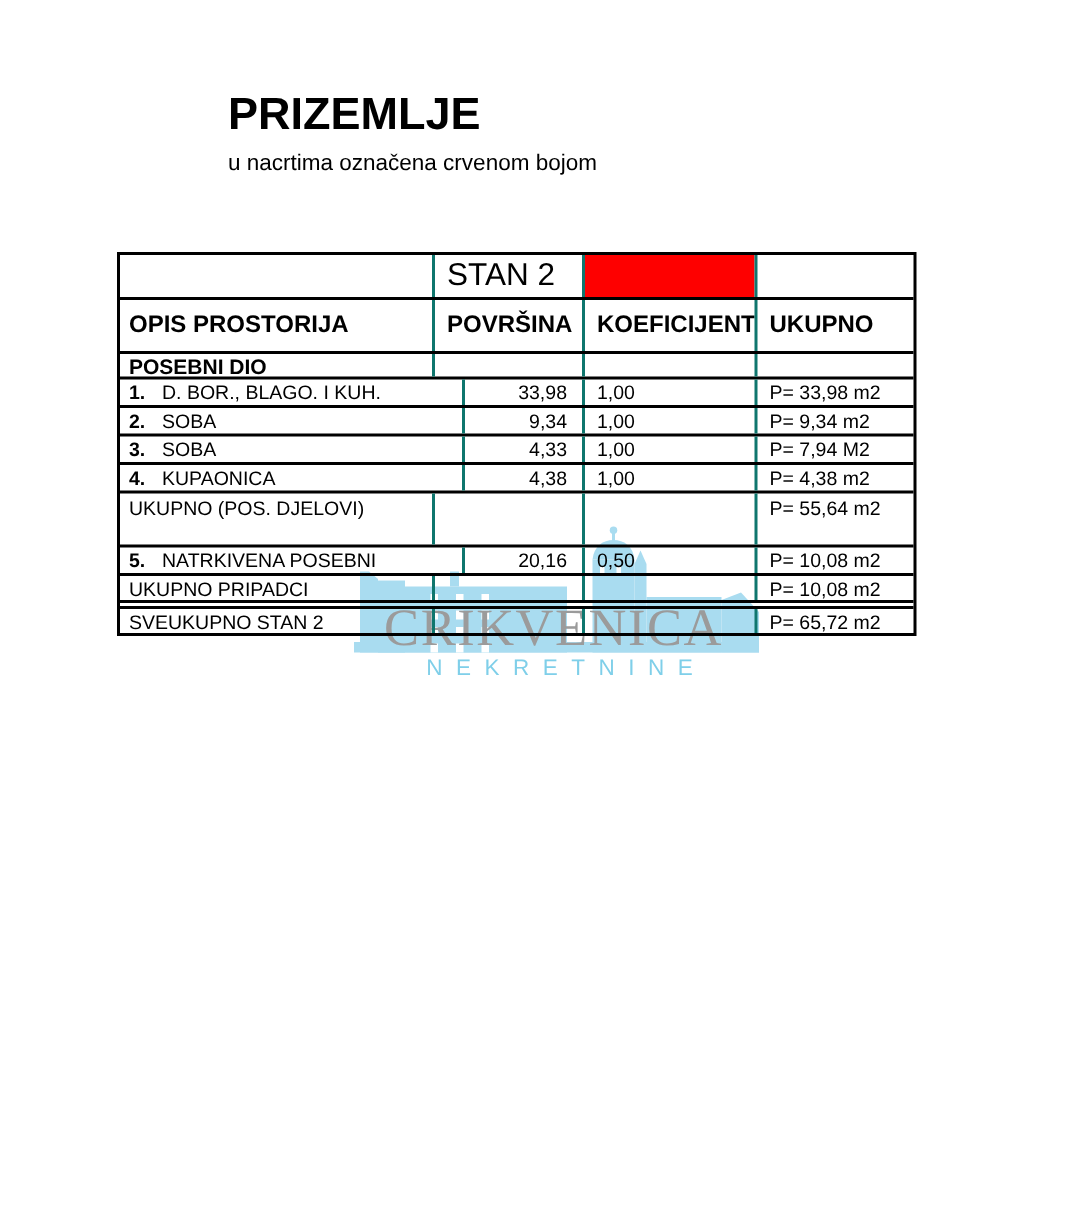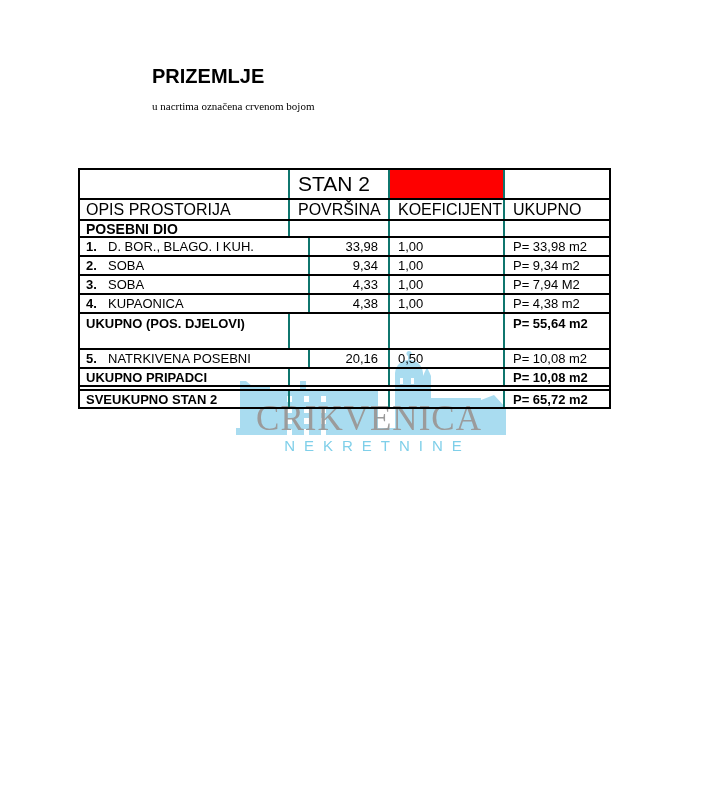--- a/index.html
+++ b/index.html
@@ -9,24 +9,24 @@
     font-family:"Liberation Sans", sans-serif;
     color:#000;
     position:relative;
     overflow:hidden;
   }
   .page { position:absolute; inset:0; }
 
   
   .title-block { position:absolute; left:152px; top:60px; }
   .title1, .title2 {
-    font-size:20px; font-weight:bold; line-height:33px; letter-spacing:0px;
+    font-size:30px; font-weight:bold; line-height:33px; letter-spacing:0px;
     white-space:nowrap;
   }
-  .note { font-size:11px; margin-top:7px; white-space:nowrap;font-family:Liberation Serif, serif; }
+  .note { font-size:15px; margin-top:7px; white-space:nowrap; }
 
   
   .watermark { position:absolute; left:0; top:0; z-index:0; }
   .wm-castle { position:absolute; left:228px; top:350px; }
   .wm-name {
     position:absolute; left:224px; top:399px; width:290px;
     text-align:center;
     font-family:"Liberation Serif", serif;
     font-size:35px; font-weight:normal; letter-spacing:1px;
     white-space:nowrap;
@@ -56,31 +56,31 @@
     border-left:2px solid #0f766e;
     box-sizing:border-box;
     overflow:hidden; white-space:nowrap;
     font-size:13px;
     padding-left:8px;
   }
   .td:first-child { border-left:none; padding-left:6px; }
   .td.num-r { justify-content:flex-end; padding-right:10px; padding-left:0;margin-left:20px; }
 
   .r0 { height:28px; }
-  .r1 { height:21px; }
+  .r1 { height:36px;font-weight:bold; }
   .r2 { height:17px; }
   .r-room { height:19px; }
   .r7 { height:36px; }
   .r8 { height:19px; }
   .r9 { height:18px; }
   .r10 { height:22px; border-top:6px double #000; }
 
   .r0 .td { font-size:21px; }
   .r1 .td { font-size:16px; }
-  .bold { font-weight:bold; }
+  .bold { font-weight:normal; }
   .section-label { font-size:14px; font-weight:bold; }
 
   .room-num { display:inline-block; width:22px; font-weight:bold; }
 
   .r7 .td { align-items:flex-start; padding-top:2px; }
   .r7 .line { display:block; line-height:15px; }
 
   .red-cell { background:#fe0000; }
 </style>
 </head>

